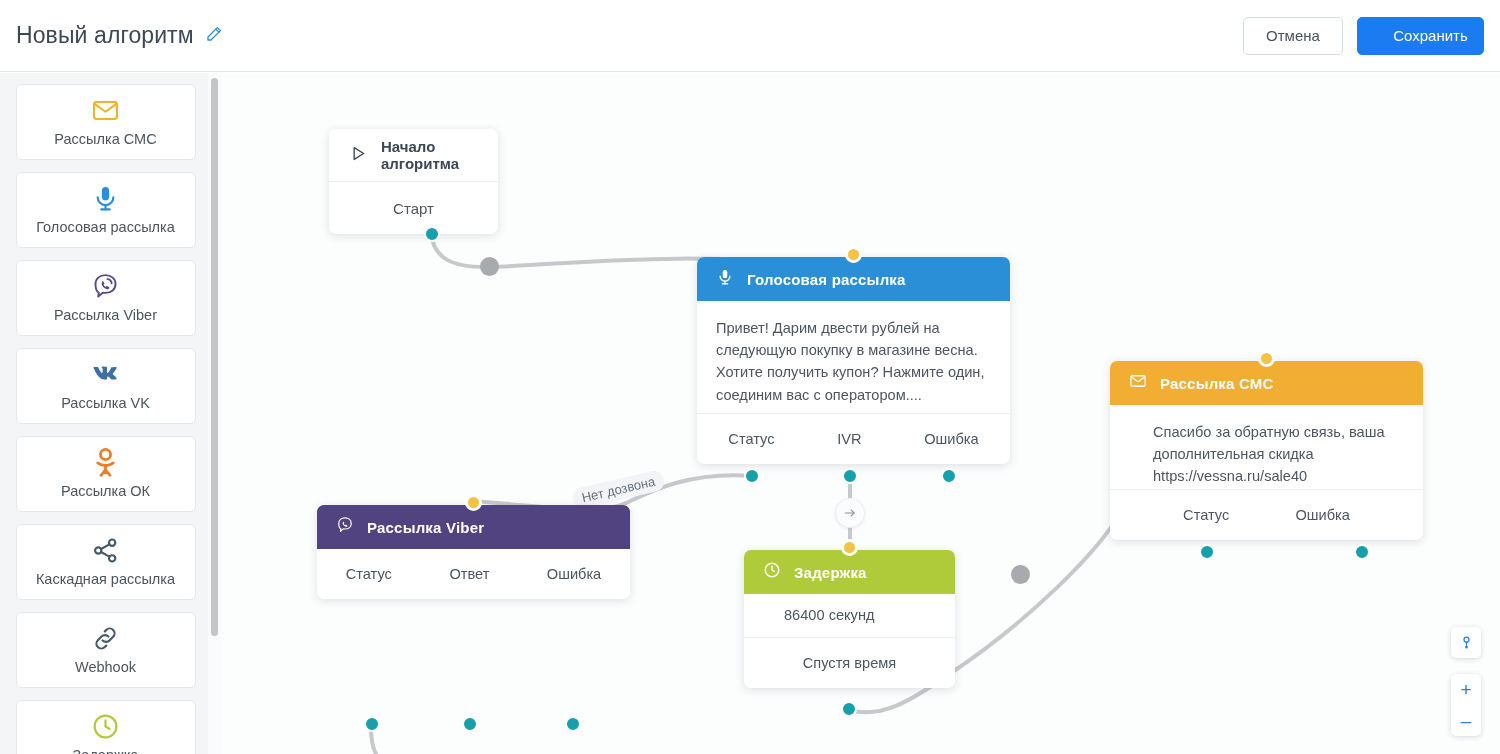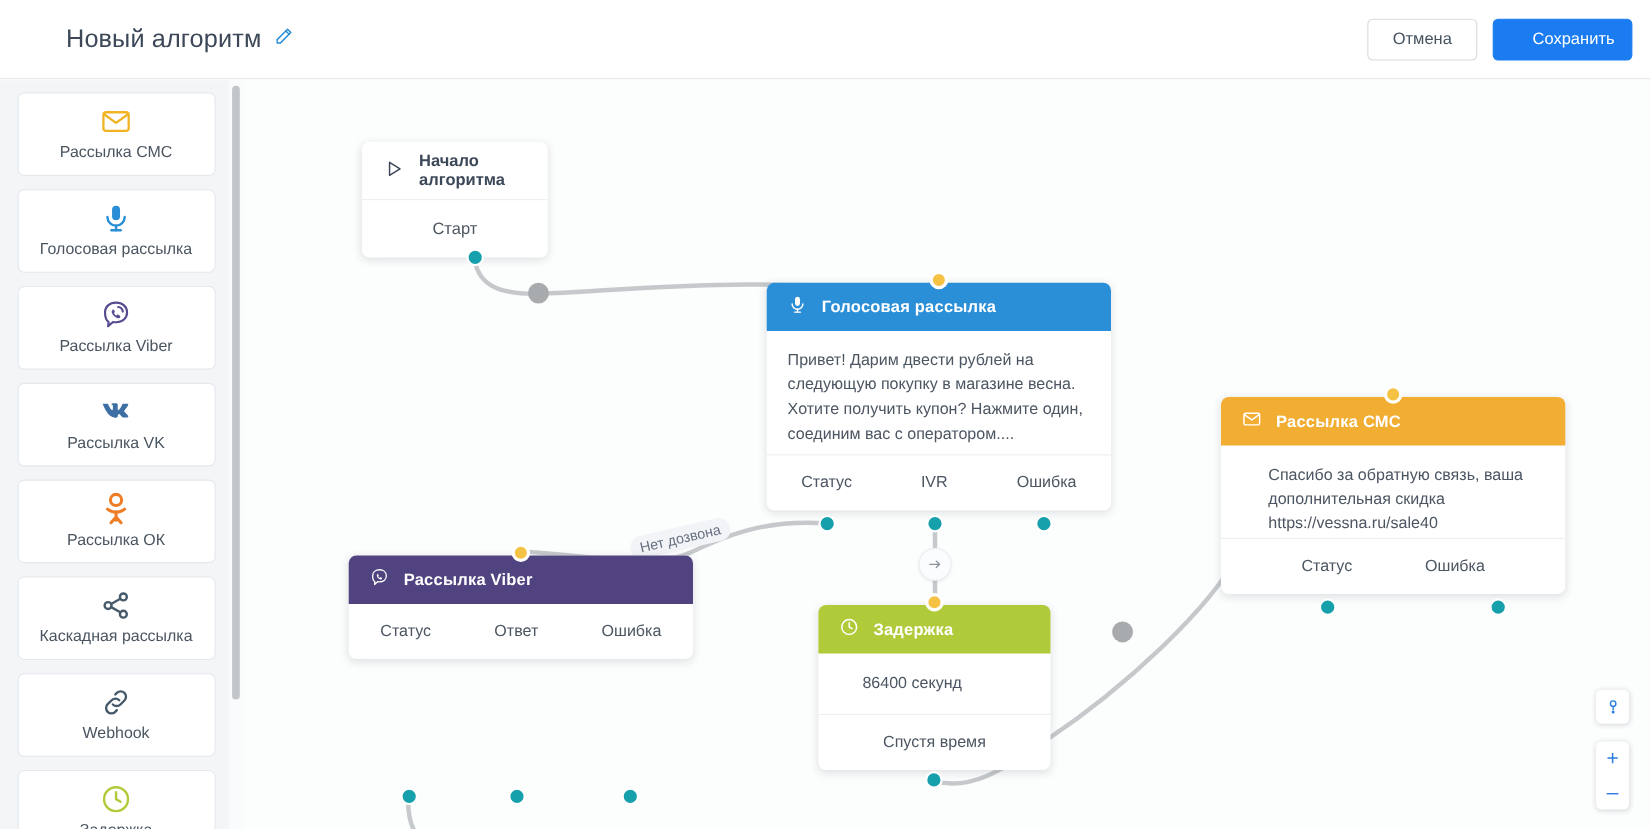--- a/index.html
+++ b/index.html
@@ -13,21 +13,21 @@
   #app { position: relative; width: 1500px; height: 754px; background: #fff; }
 
   
   #header {
     position: absolute; left: 0; top: 0; width: 1500px; height: 72px;
     background: #fff; border-bottom: 1px solid #e3e6ea;
     display: flex; align-items: center;
   }
   #title-wrap { display: flex; align-items: center; margin-left: 16px; }
   #page-title {
-    font-size: 23px; color: #3c4858; letter-spacing: .1px; margin-left: 44px;
+    font-size: 23px; color: #3c4858; letter-spacing: .1px;
   }
   #edit-icon { margin-left: 11px; display: block; }
   #header-actions {
     margin-left: auto; margin-right: 16px; display: flex; align-items: center; gap: 14px;
   }
   .btn {
     height: 38px; border-radius: 5px; font-size: 15px; cursor: pointer;
     display: flex; align-items: center; justify-content: center;
     font-family: "Liberation Sans", sans-serif;
   }
@@ -363,21 +363,21 @@
       <div class="port-in" style="left:97px; top:-11px;"></div>
       <div class="node-head" style="background:#b0cb3a;">
         <span>
           <svg width="18" height="18" viewBox="0 0 24 24" fill="none" stroke="#fff" stroke-width="1.8" stroke-linecap="round" stroke-linejoin="round">
             <circle cx="12" cy="12" r="9"></circle>
               <path d="M12 6.8V12l3.4 2"></path>
           </svg>
         </span>
         <span class="node-head-title">Задержка</span>
       </div>
-      <div class="node-body" style="height:56px; display:flex; align-items:center;padding-left:40px;">86400 секунд</div>
+      <div class="node-body" style="height:44px; display:flex; align-items:center;padding-left:40px;">86400 секунд</div>
       <div class="node-foot" style="justify-content:center;">Спустя время</div>
       <div class="port" style="left:97px; top:151px;"></div>
     </div>
 
     <div id="help-btn">
       <svg width="15" height="15" viewBox="0 0 24 24" fill="none" stroke="#2b7de0" stroke-width="2" stroke-linecap="round" stroke-linejoin="round">
         <circle cx="12" cy="7.5" r="4"></circle>
           <path d="M12 11.5v5"></path>
           <circle cx="12" cy="19.5" r="1.2" fill="#2b7de0"></circle>
       </svg>

